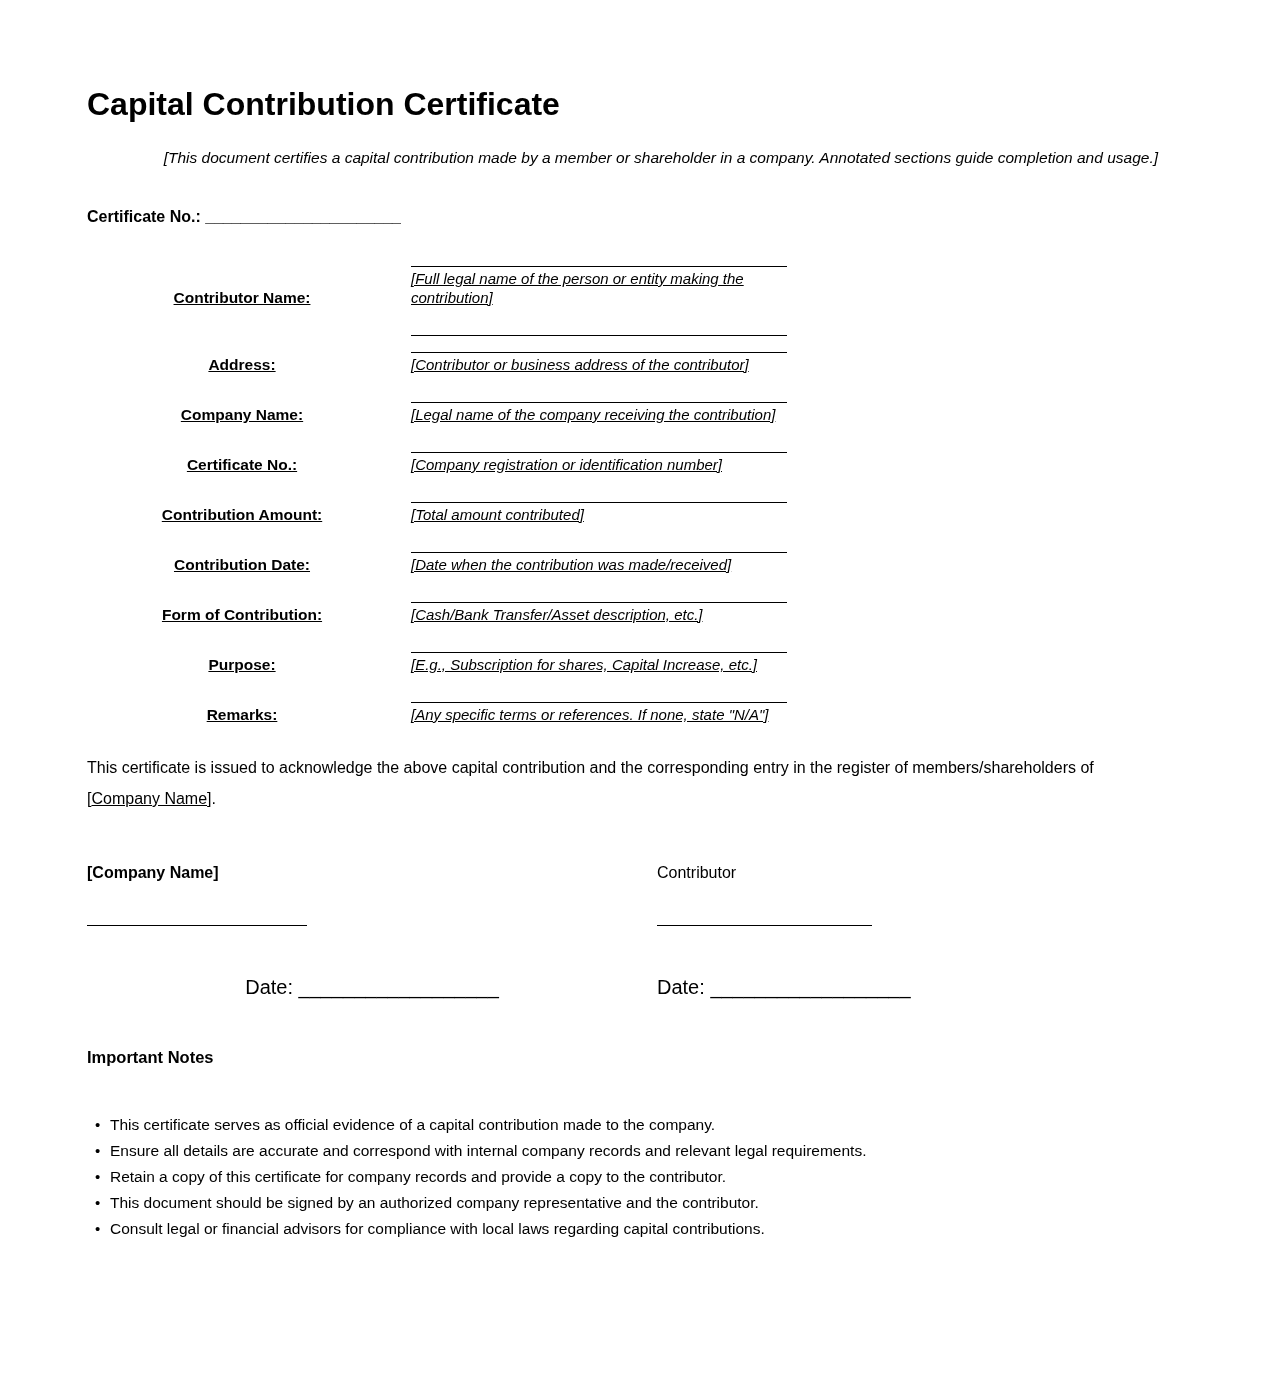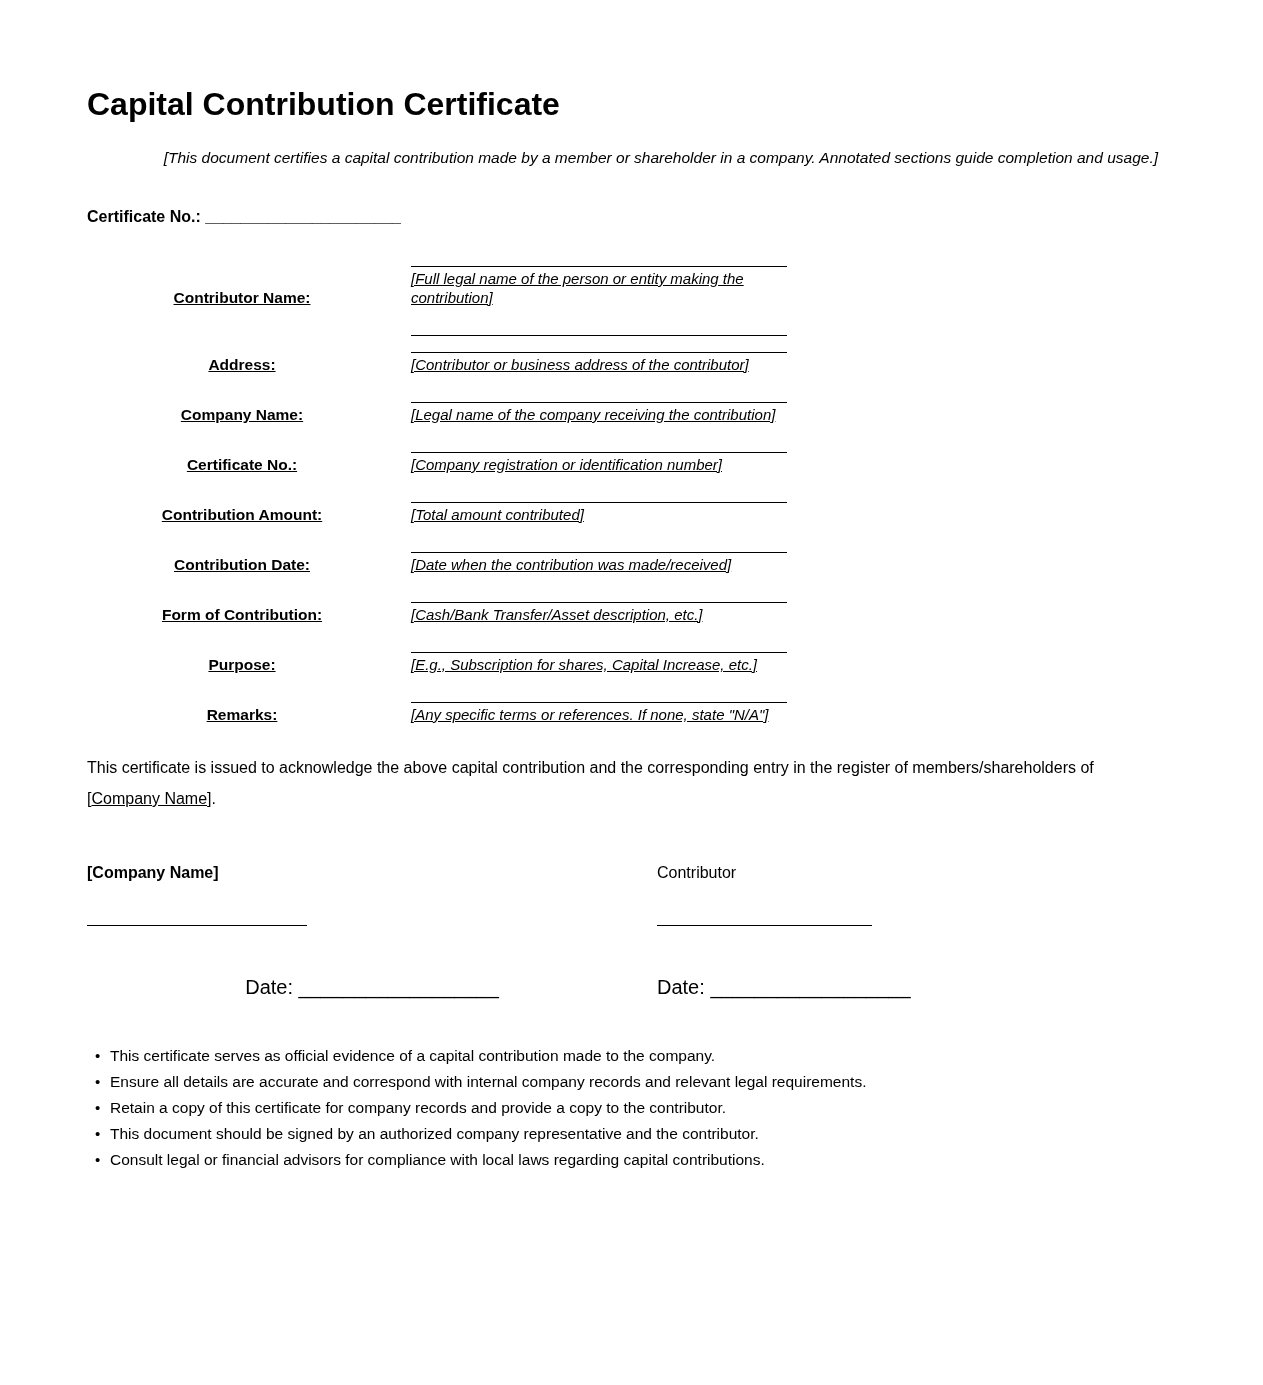--- a/index.html
+++ b/index.html
@@ -199,20 +199,21 @@
       <div class="sig-text">Contributor</div>
       <div class="sig-line right"></div>
       <div class="sig-date">
         <span>Date:</span>
         <span>__________________</span>
       </div>
     </div>
 
   </div>
 
+  <h2 class="notes-heading">Important Notes</h2>
 
   <ul class="notes-list">
     <li>This certificate serves as official evidence of a capital contribution made to the company.</li>
     <li>Ensure all details are accurate and correspond with internal company records and relevant legal requirements.</li>
     <li>Retain a copy of this certificate for company records and provide a copy to the contributor.</li>
     <li>This document should be signed by an authorized company representative and the contributor.</li>
     <li>Consult legal or financial advisors for compliance with local laws regarding capital contributions.</li>
   </ul>
 
 </div>

